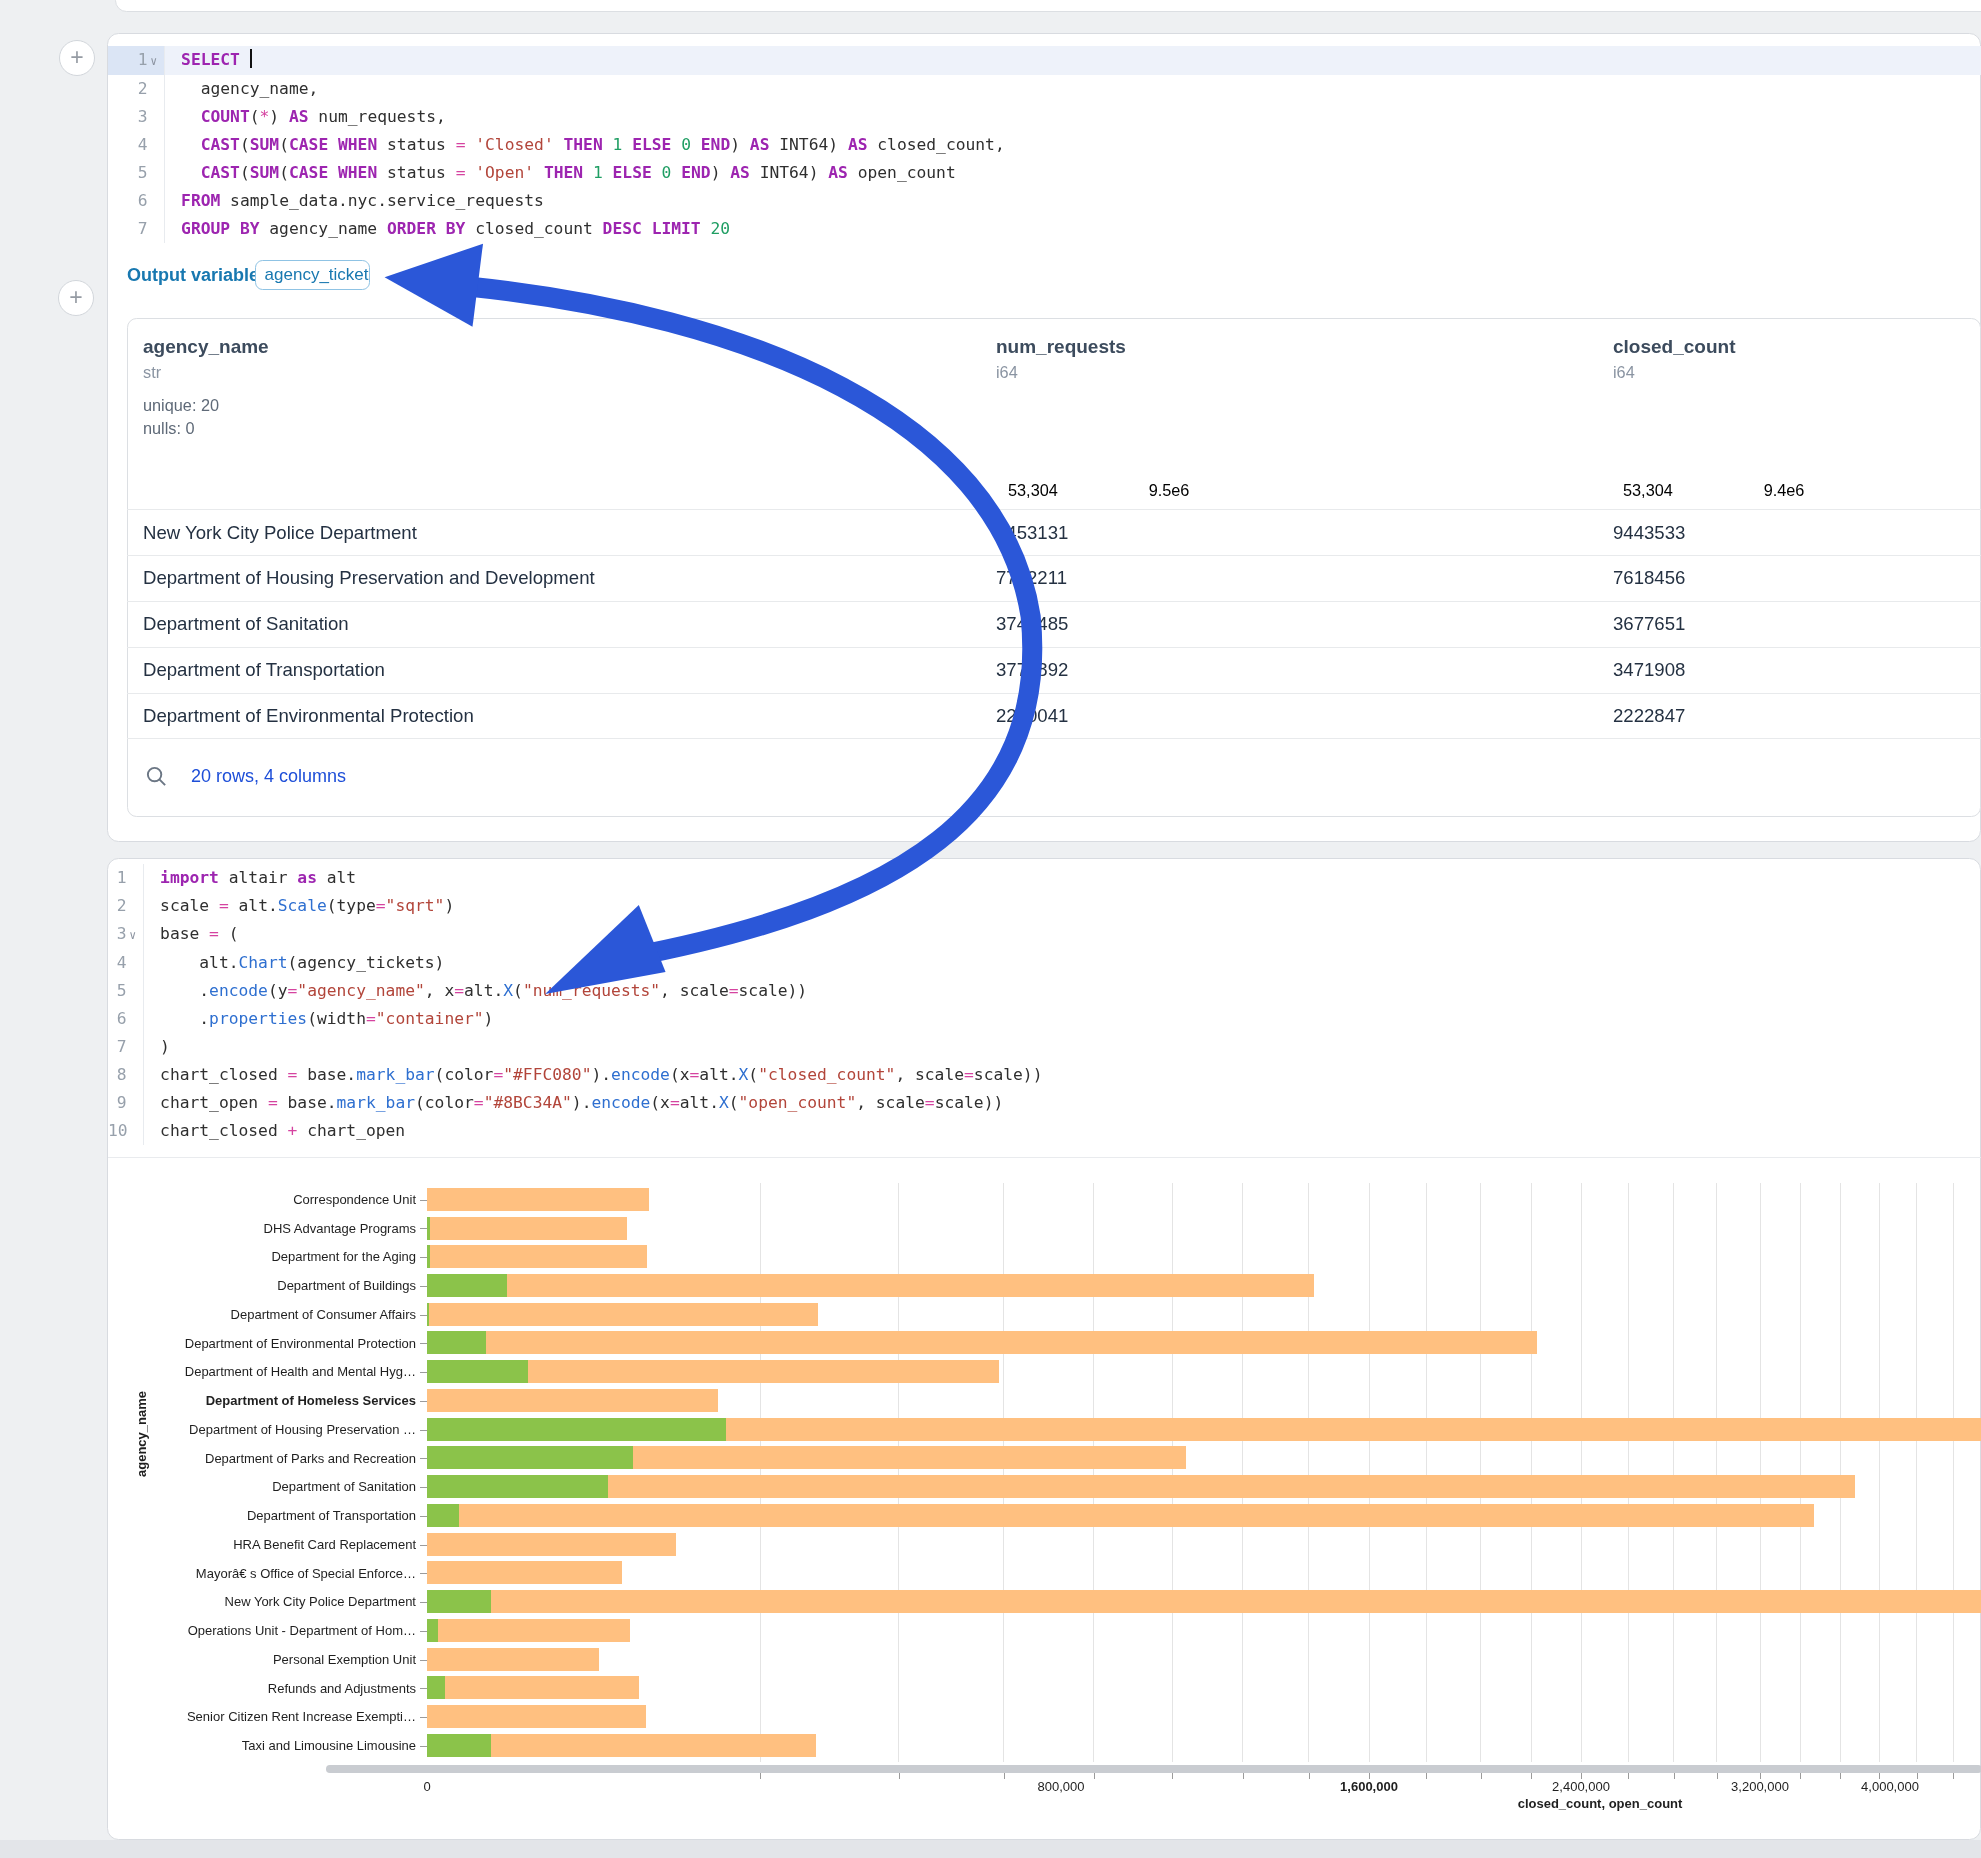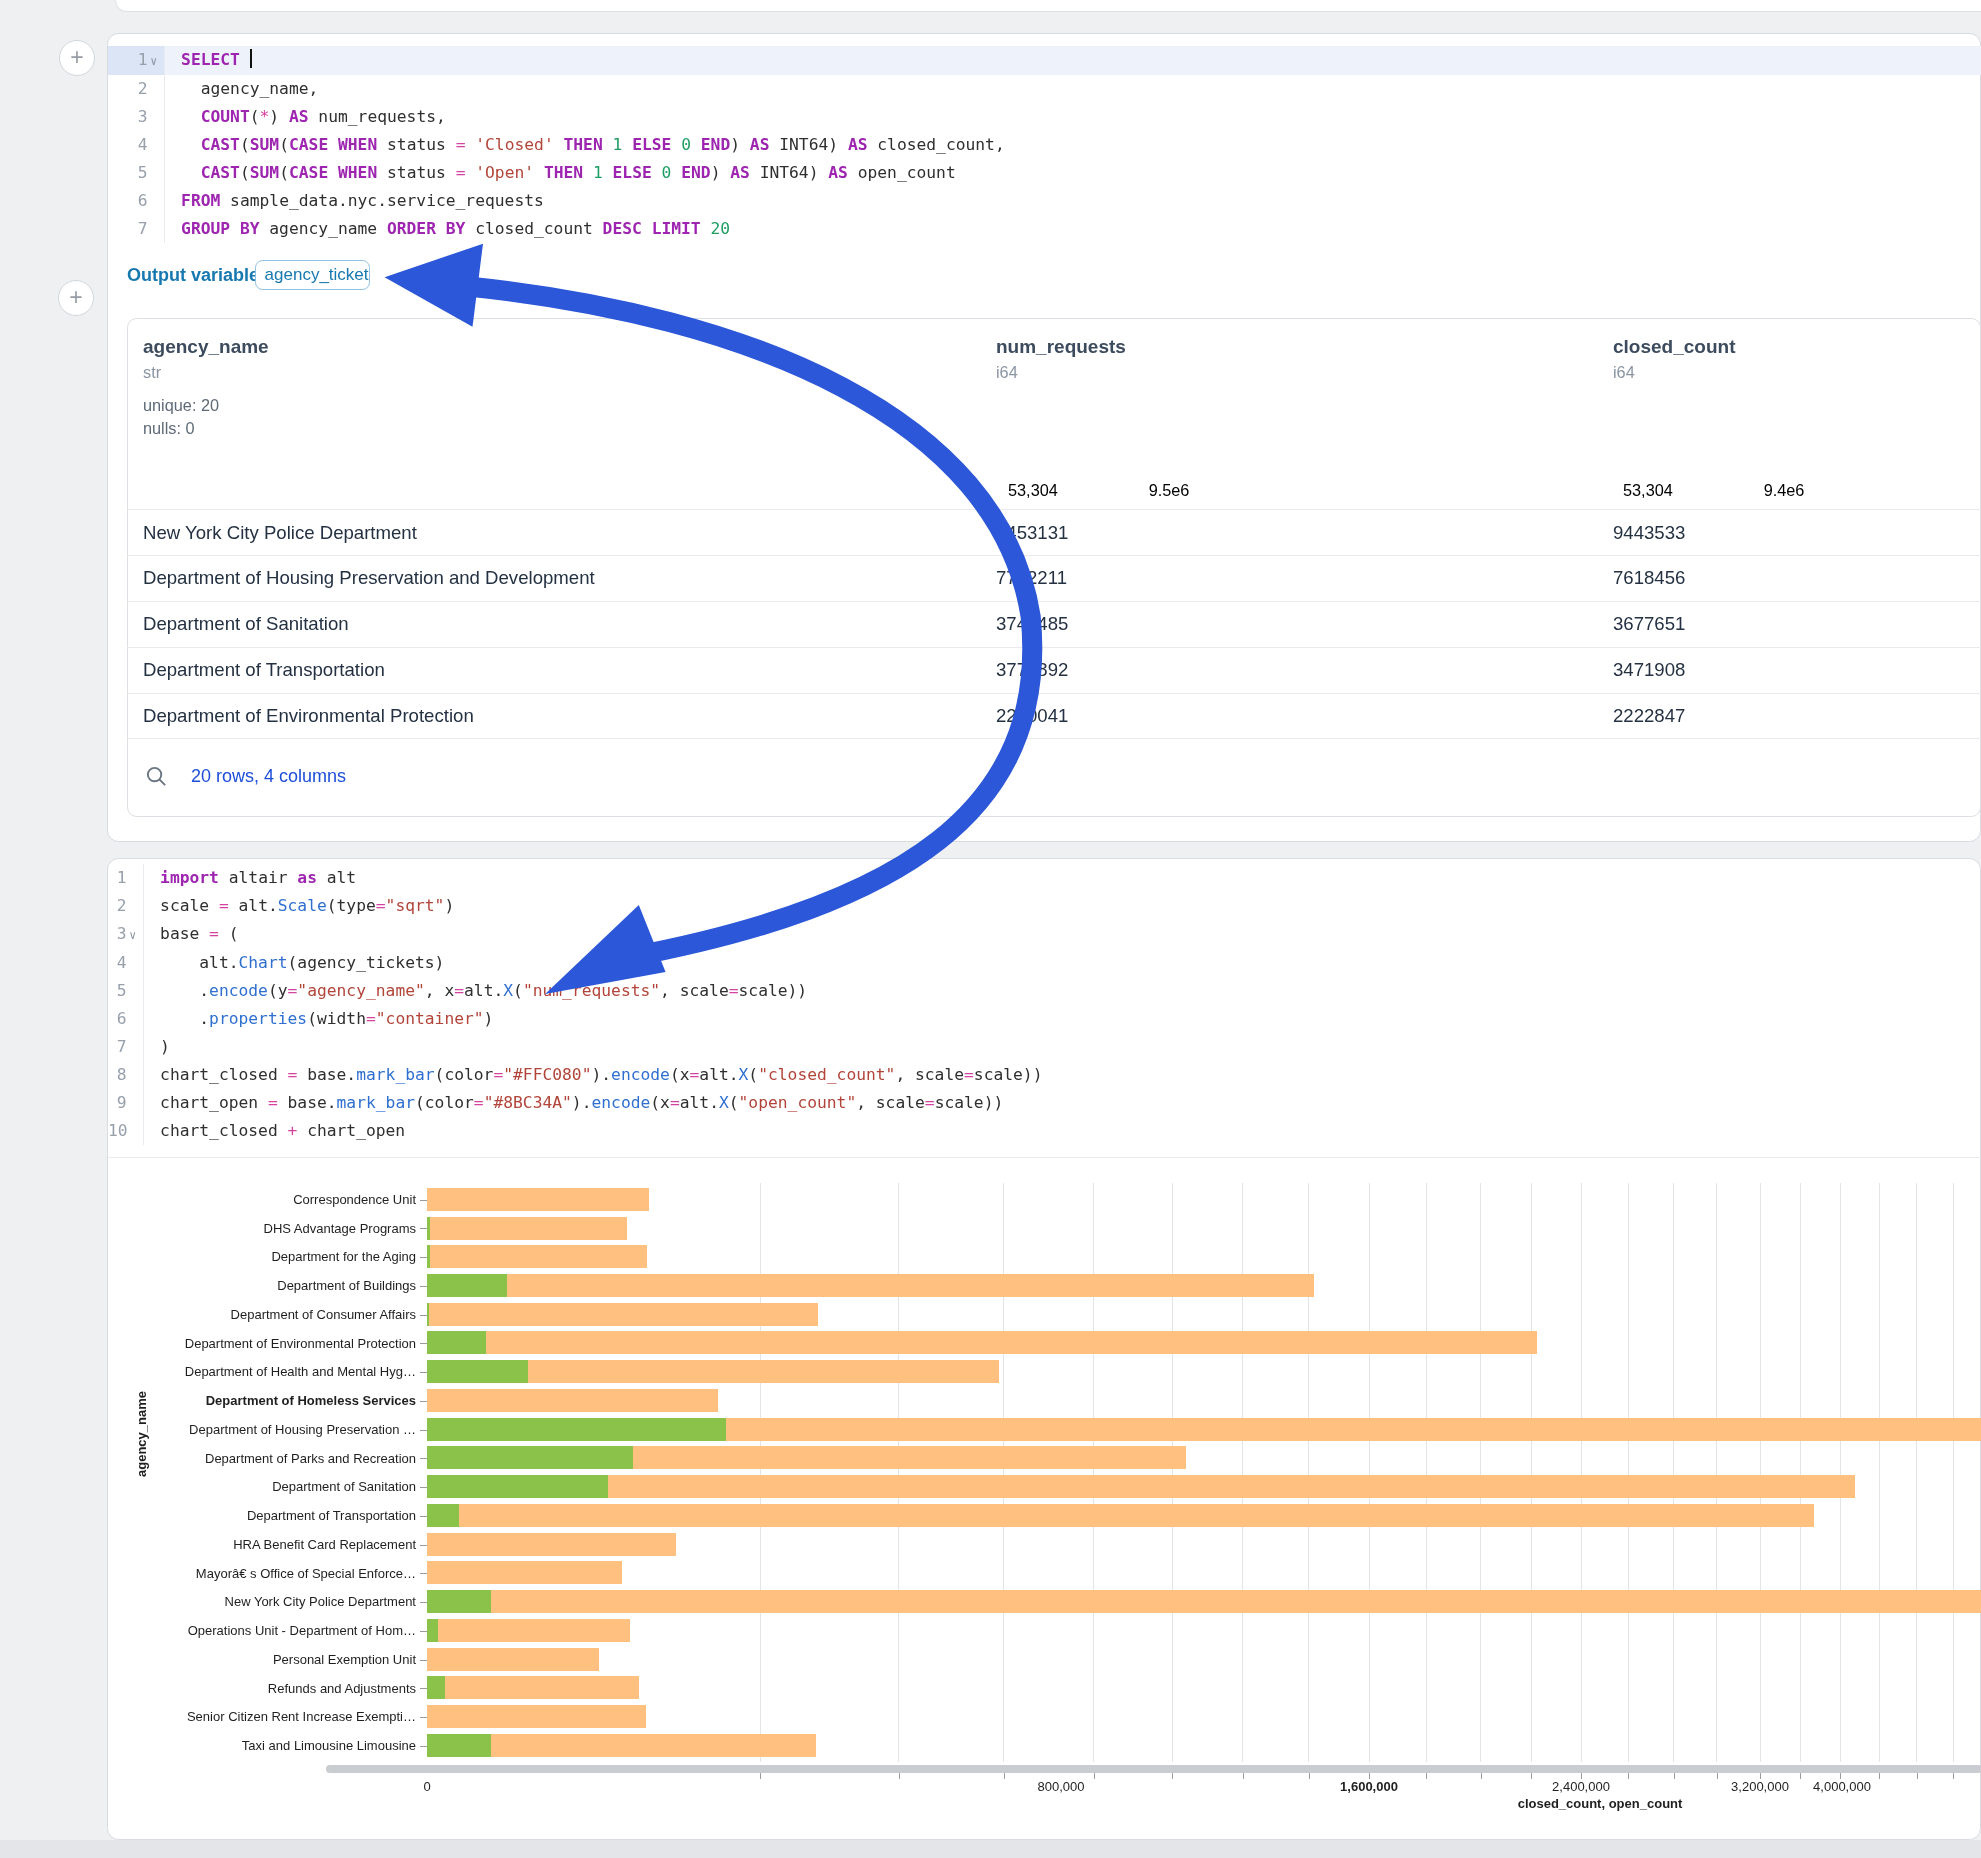--- a/index.html
+++ b/index.html
@@ -258,21 +258,21 @@
       <div class="ch-xtickmark" style="left:1800px;"></div>
       <div class="ch-xtickmark" style="left:1840px;"></div>
       <div class="ch-xtickmark" style="left:1879px;"></div>
       <div class="ch-xtickmark" style="left:1917px;"></div>
       <div class="ch-xtickmark" style="left:1953px;"></div>
       <div class="ch-xlab" style="left:427px;">0</div>
       <div class="ch-xlab" style="left:1029px;margin-left:32px;">800,000</div>
       <div class="ch-xlab" style="left:1369px;font-weight:bold;">1,600,000</div>
       <div class="ch-xlab" style="left:1581px;">2,400,000</div>
       <div class="ch-xlab" style="left:1760px;">3,200,000</div>
-      <div class="ch-xlab" style="left:1842px;">4,000,000</div>
+      <div class="ch-xlab" style="left:1890px;">4,000,000</div>
     </div>
   <div class="ch-ytitle">agency_name</div>
   <div class="ch-xtitle">closed_count, open_count</div>
   <div class="ch-scroll"></div>
 
   <svg class="arrow-svg" width="1982" height="1858" viewBox="0 0 2073 1944">
     <path d="M 492 300 C 780 330, 1045 435, 1078 645 C 1098 848, 942 948, 655 1002" fill="none" stroke="#2b57d8" stroke-width="21" stroke-linecap="round"></path>
     <polygon points="402,290 505,255 494,342" fill="#2b57d8"></polygon>
     <polygon points="570,1040 668,947 696,1017" fill="#2b57d8"></polygon>
   </svg>

